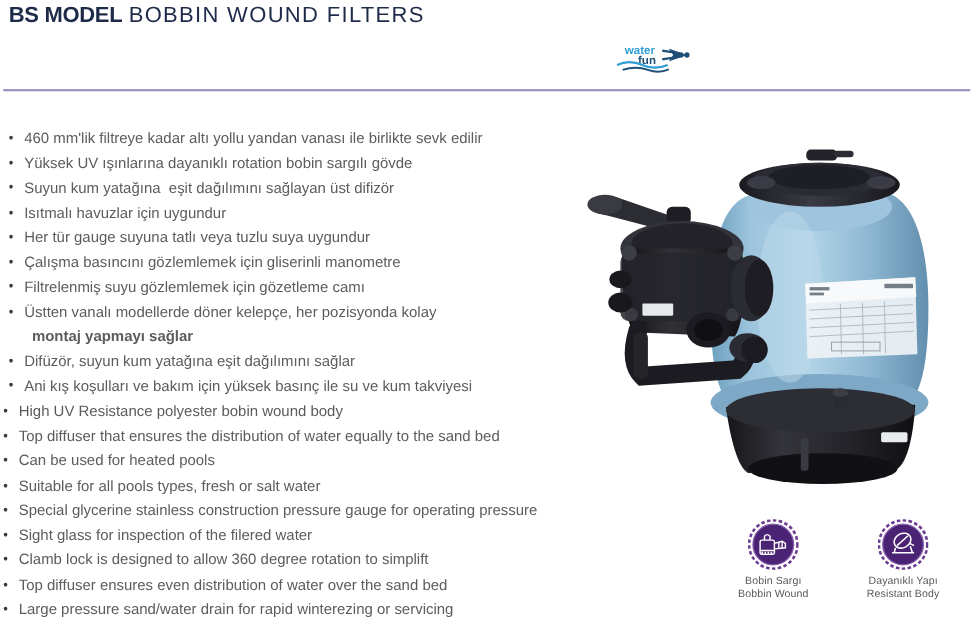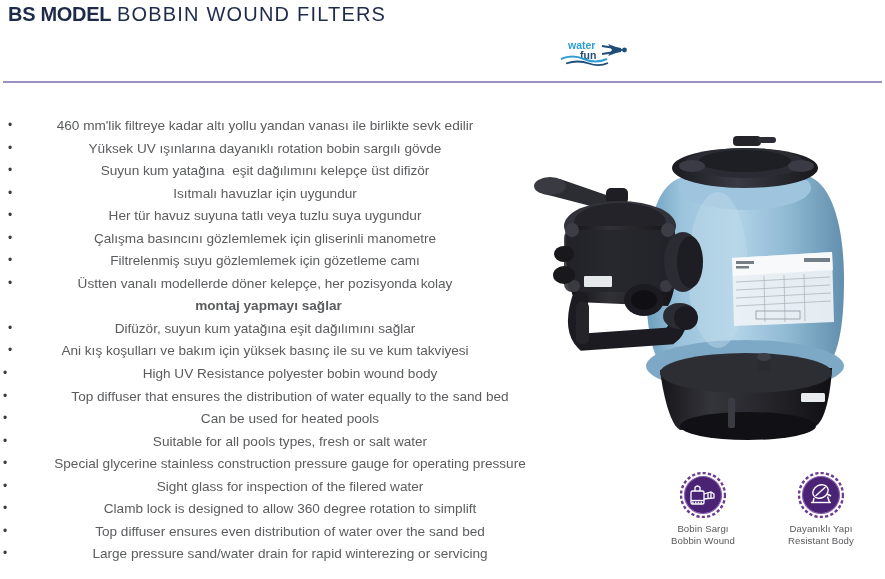--- a/index.html
+++ b/index.html
@@ -69,21 +69,20 @@
   .list-tr { left: 8px; top: 115px; width: 500px; }
   .list-en { left: 3px; top: 363px; width: 560px; }
 
   .list li {
     position: relative;
     padding-left: 14px;
     font-size: 13.6px;
     line-height: 22.5px;
     color: #5b5c5e;
     white-space: pre-wrap;
-    text-align: center;
   }
   .list li::before {
     content: "\2022";
     position: absolute;
     left: 0;
     top: -1px;
     font-size: 12px;
     color: #3b3b3d;
   }
   .list li.cont {
@@ -156,23 +155,23 @@
       <path d="M8 27.5 Q20 23.5 31 27.5 Q41 31 50 27" stroke="#1f4e79" stroke-width="1.8" fill="none"></path>
     </svg>
   </div>
 
   <div class="divider"></div>
 </div>
 
 <ul class="list list-tr" id="list-tr">
     <li>460 mm'lik filtreye kadar altı yollu yandan vanası ile birlikte sevk edilir</li>
     <li>Yüksek UV ışınlarına dayanıklı rotation bobin sargılı gövde</li>
-    <li>Suyun kum yatağına  eşit dağılımını kelepçe üst difizör</li>
+    <li>Suyun kum yatağına  eşit dağılımını sağlayan üst difizör</li>
     <li>Isıtmalı havuzlar için uygundur</li>
-    <li>Her tür havuz suyuna tatlı veya tuzlu suya uygundur</li>
+    <li>Her tür gauge suyuna tatlı veya tuzlu suya uygundur</li>
     <li>Çalışma basıncını gözlemlemek için gliserinli manometre</li>
     <li>Filtrelenmiş suyu gözlemlemek için gözetleme camı</li>
     <li>Üstten vanalı modellerde döner kelepçe, her pozisyonda kolay</li>
     <li class="cont">montaj yapmayı sağlar</li>
     <li>Difüzör, suyun kum yatağına eşit dağılımını sağlar</li>
     <li>Ani kış koşulları ve bakım için yüksek basınç ile su ve kum takviyesi</li>
   </ul>
 
 <ul class="list list-en" id="list-en">
     <li>High UV Resistance polyester bobin wound body</li>

